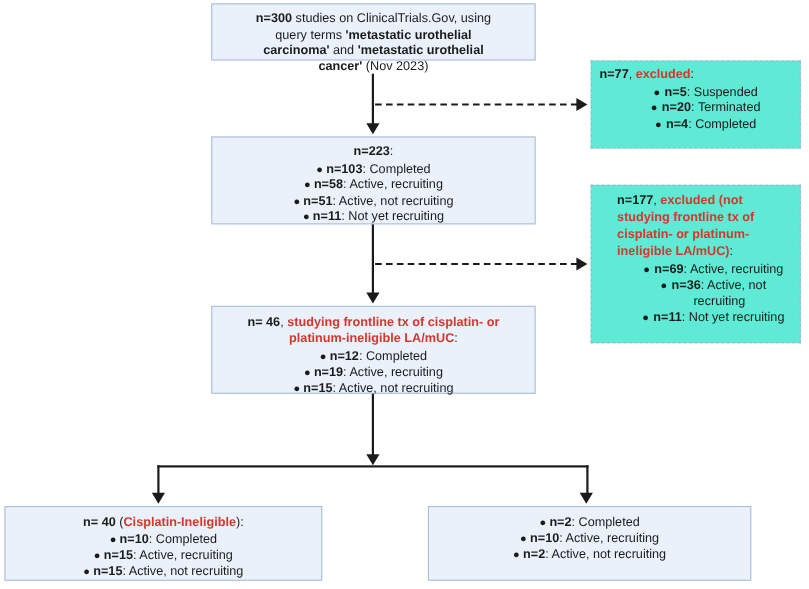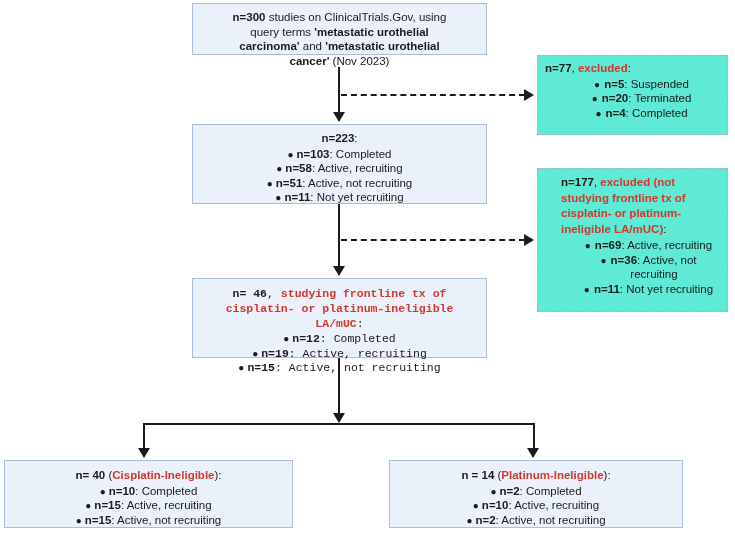--- a/index.html
+++ b/index.html
@@ -178,21 +178,21 @@
         <span class="bold">n=177</span><span>, </span><span class="red">excluded (not studying frontline tx of cisplatin- or platinum-ineligible LA/mUC)</span><span>:</span>
       </span>
       <ul class="bullets left-list">
         <li><span class="bdot">●</span><span class="bold">n=69</span><span>: Active, recruiting</span></li>
         <li><span class="bdot">●</span><span class="bold">n=36</span><span>: Active, not recruiting</span></li>
         <li><span class="bdot">●</span><span class="bold">n=11</span><span>: Not yet recruiting</span></li>
       </ul>
     </div>
   </div>
 
-  <div class="node solid center" style="left:192px; top:278px; width:295px; height:80px;font-family:Liberation Mono, monospace;">
+  <div class="node solid center" style="left:192px; top:278px; width:295px; height:80px;">
     <div class="inner" style="padding:7px 14px;">
       <span class="hdr" style="line-height:15px;">
         <span class="bold">n= 46</span><span>, </span><span class="red">studying frontline tx of cisplatin- or platinum-ineligible LA/mUC</span><span>:</span>
       </span>
       <ul class="bullets center-list">
         <li><span class="bdot">●</span><span class="bold">n=12</span><span>: Completed</span></li>
         <li><span class="bdot">●</span><span class="bold">n=19</span><span>: Active, recruiting</span></li>
         <li><span class="bdot">●</span><span class="bold">n=15</span><span>: Active, not recruiting</span></li>
       </ul>
     </div>
@@ -217,23 +217,20 @@
       <ul class="bullets center-list">
         <li><span class="bdot">●</span><span class="bold">n=10</span><span>: Completed</span></li>
         <li><span class="bdot">●</span><span class="bold">n=15</span><span>: Active, recruiting</span></li>
         <li><span class="bdot">●</span><span class="bold">n=15</span><span>: Active, not recruiting</span></li>
       </ul>
     </div>
   </div>
 
   <div class="node solid center" style="left:389px; top:460px; width:294px; height:68px;">
     <div class="inner" style="padding-top:7px;">
-      <span class="hdr">
-        <span class="bold">n = 14</span><span> (</span><span class="red">Platinum-Ineligible</span><span>):</span>
-      </span>
       <ul class="bullets center-list">
         <li><span class="bdot">●</span><span class="bold">n=2</span><span>: Completed</span></li>
         <li><span class="bdot">●</span><span class="bold">n=10</span><span>: Active, recruiting</span></li>
         <li><span class="bdot">●</span><span class="bold">n=2</span><span>: Active, not recruiting</span></li>
       </ul>
     </div>
   </div>
 
 </div>
 

